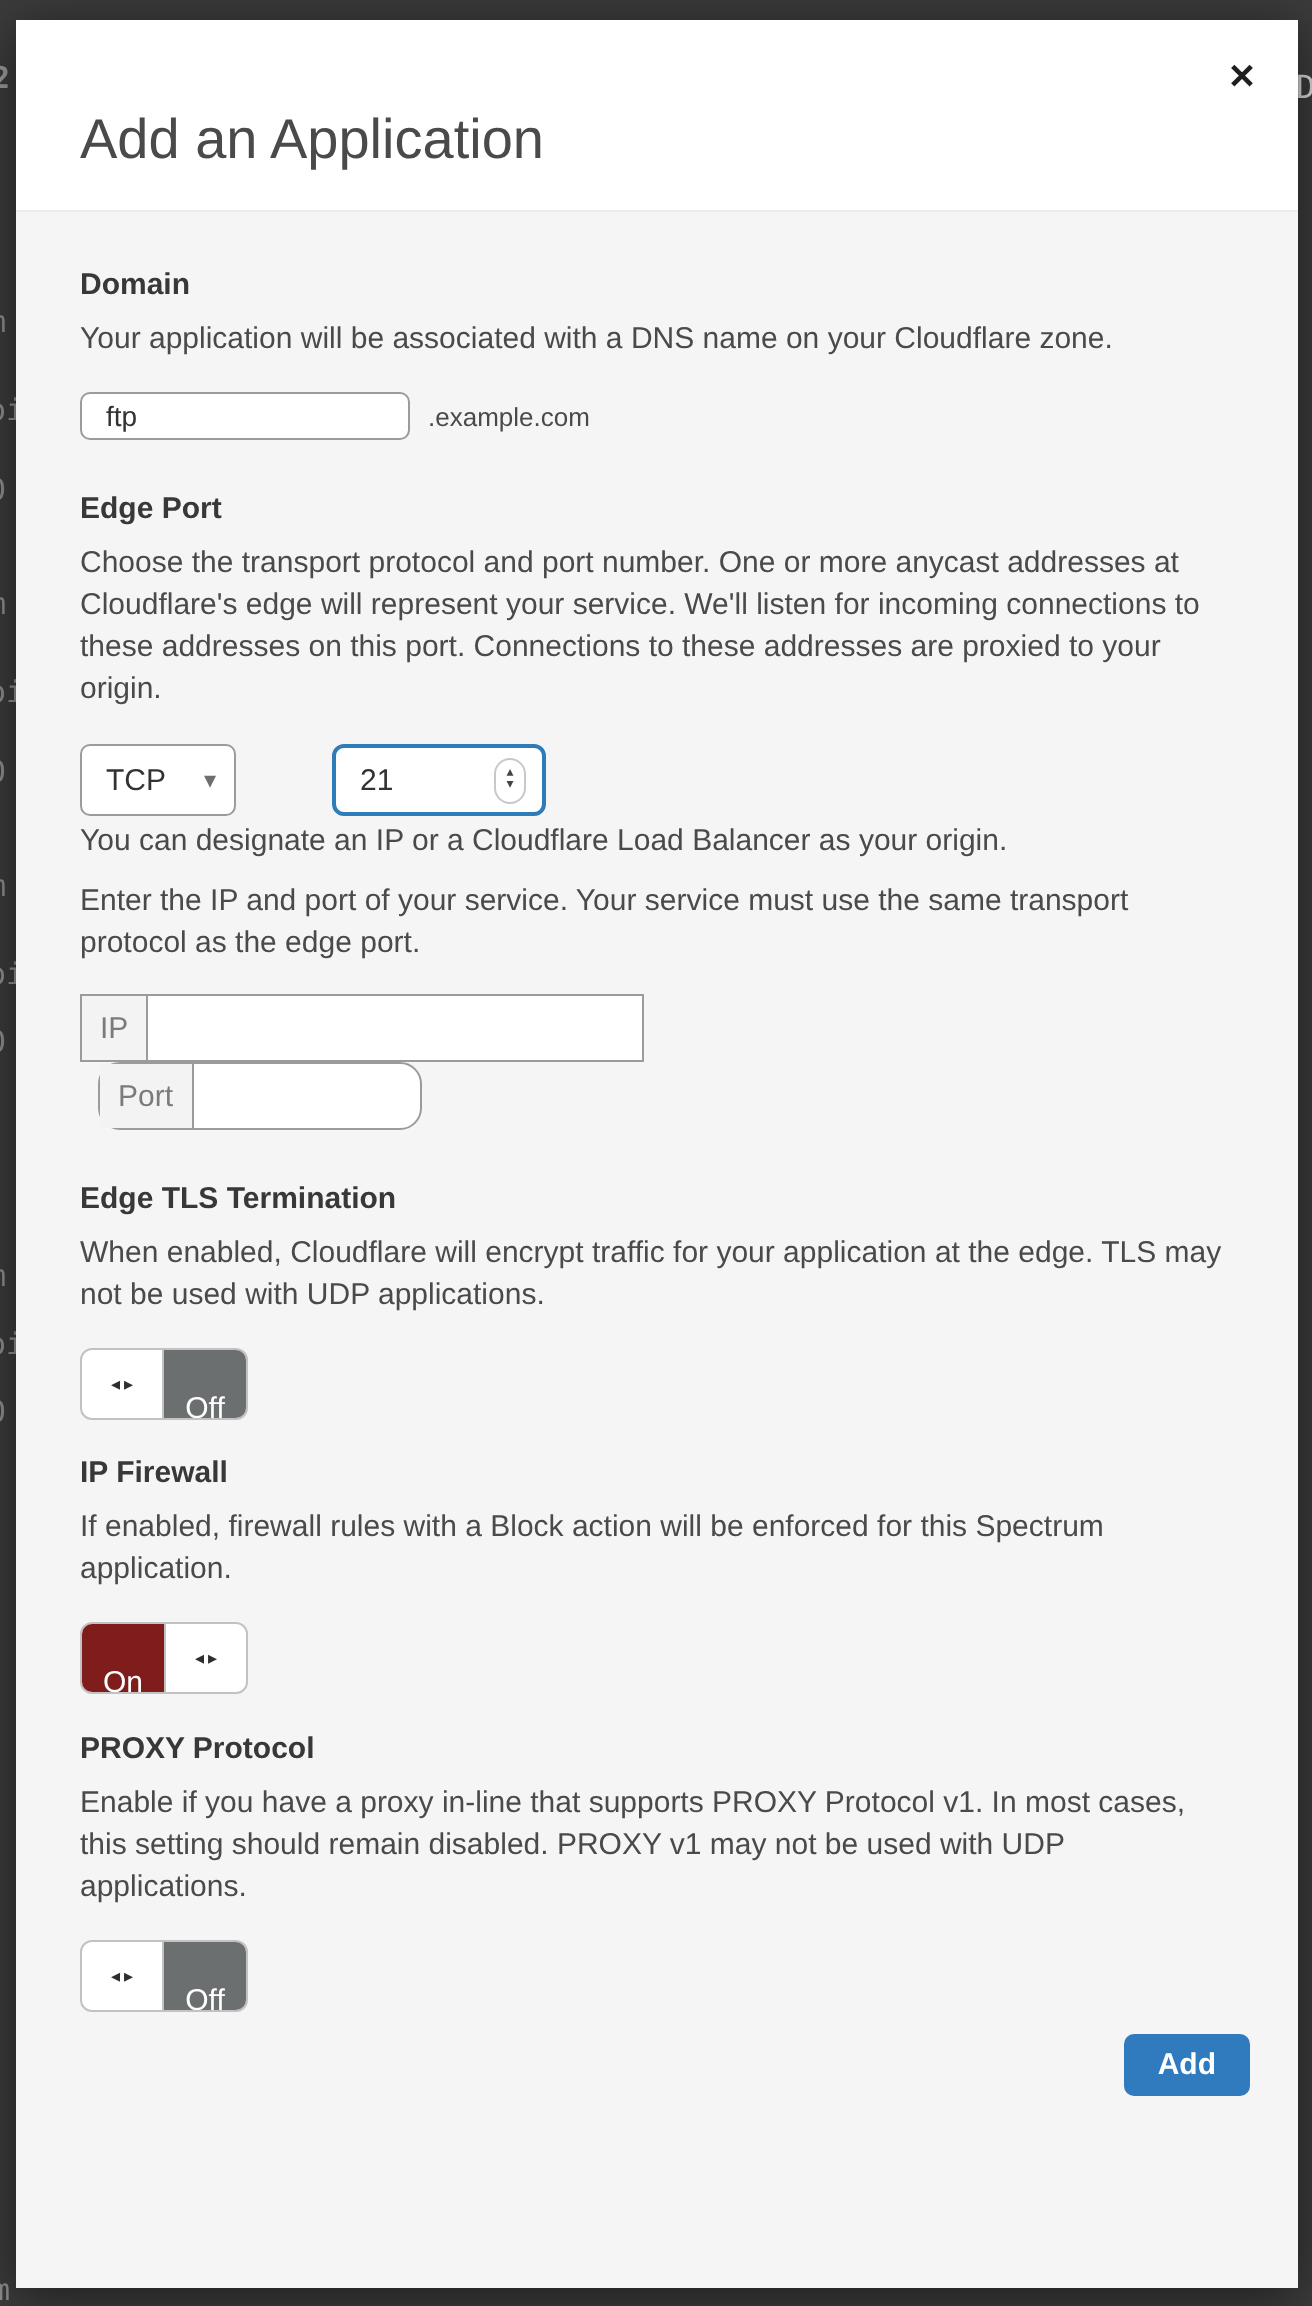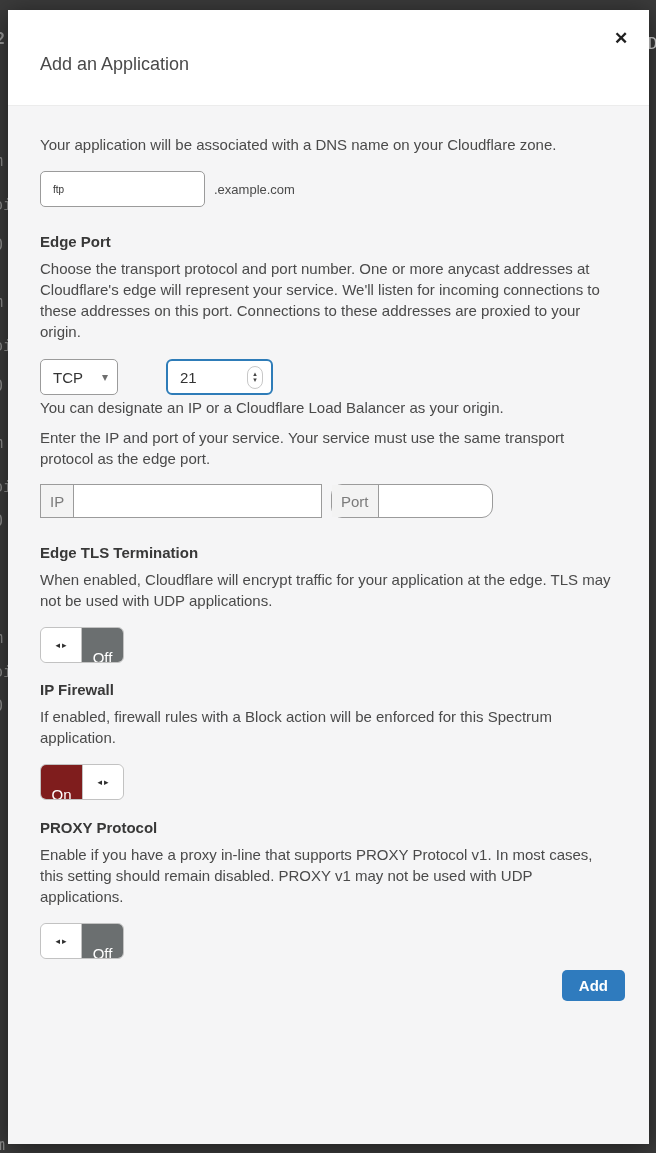--- a/index.html
+++ b/index.html
@@ -32,21 +32,21 @@
     background:#f5f5f6; z-index:2;
     box-shadow:0 4px 24px rgba(0,0,0,.5);
     display:flex; flex-direction:column;
   }
   .modal-header {
     flex:0 0 96px; background:#ffffff; position:relative;
     border-bottom:1px solid #ececec;
   }
   .modal-title {
     position:absolute; left:32px; top:44px;
-    font-size:18px; font-weight:400; color:#4a4a4a;
+    font-size:28px; font-weight:400; color:#4a4a4a;
   }
   .close-btn {
     position:absolute; right:15px; top:16px;
     width:26px; height:26px; border:none; background:transparent;
     font-size:17px; font-weight:700; color:#1f1f1f; cursor:pointer;
     line-height:26px; text-align:center;
   }
   .modal-body { flex:1; padding:28px 31px 0 32px; }
 
   .h {
@@ -55,22 +55,22 @@
   }
   .h.first { margin-top:0; }
   .p {
     font-size:15px; color:#4a4a4a; line-height:21px;
     margin:0 0 13px; max-width:578px;
   }
 
   
   .domain-row { display:flex; align-items:center; margin:16px 0 2px; }
   .text-input {
-    height:36px; border:1px solid #9b9b9b; border-radius:5px;
-    background:#fff; font-size:10px; color:#333; padding:0 12px;
+    height:24px; border:1px solid #9b9b9b; border-radius:5px;
+    background:#fff; font-size:14px; color:#333; padding:0 12px;
     font-family:"Liberation Sans", sans-serif; outline:none;
   }
   .domain-input { width:165px; }
   .domain-suffix { margin-left:9px; font-size:13px; color:#4a4a4a; }
 
   
   .edgeport-row { display:flex; align-items:center; margin:17px 0 2px;gap:40px; }
   .select {
     width:78px; height:36px; border:1px solid #9b9b9b; border-radius:5px;
     background:#fff; display:flex; align-items:center; justify-content:space-between;
@@ -105,21 +105,21 @@
   .radio.selected::after {
     content:""; position:absolute; left:2px; top:2px; width:8px; height:8px;
     border-radius:50%; background:#2e2e2e;
   }
   .radio.disabled { border-color:#d6d6d6; cursor:default; }
   .radio-label { font-size:15px; color:#3d3d3d; }
   .radio-label.disabled { color:#bcbcbc; }
   .radio-group { margin:2px 0 12px; }
 
   
-  .ipport-row { display:flex; margin:15px 0 2px; }
+  .ipport-row { display:flex; margin:15px 0 2px;flex-direction:column; }
   .igroup {
     display:flex; height:34px; border:1px solid #9b9b9b; background:#fff;
   }
   .igroup .prefix {
     background:#f3f3f3; border-right:1px solid #9b9b9b;
     display:flex; align-items:center; padding:0 9px;
     font-size:15px; color:#7b7b7b;
   }
   .igroup input {
     border:none; outline:none; font-size:15px; color:#14532d;
@@ -180,20 +180,21 @@
 
 <div class="modal">
 
   <div class="modal-header">
     <div class="modal-title">Add an Application</div>
     <button class="close-btn">✕</button>
   </div>
 
   <div class="modal-body">
 
+    <div class="h first">Domain</div>
     <p class="p">Your application will be associated with a DNS name on your Cloudflare zone.</p>
     <div class="domain-row">
       <input class="text-input domain-input" type="text" value="ftp" style="">
       <span class="domain-suffix">.example.com</span>
     </div>
 
     <div class="h">Edge Port</div>
     <p class="p">Choose the transport protocol and port number. One or more anycast addresses at Cloudflare's edge will represent your service. We'll listen for incoming connections to these addresses on this port. Connections to these addresses are proxied to your origin.</p>
     <div class="edgeport-row">
       <div class="select">

